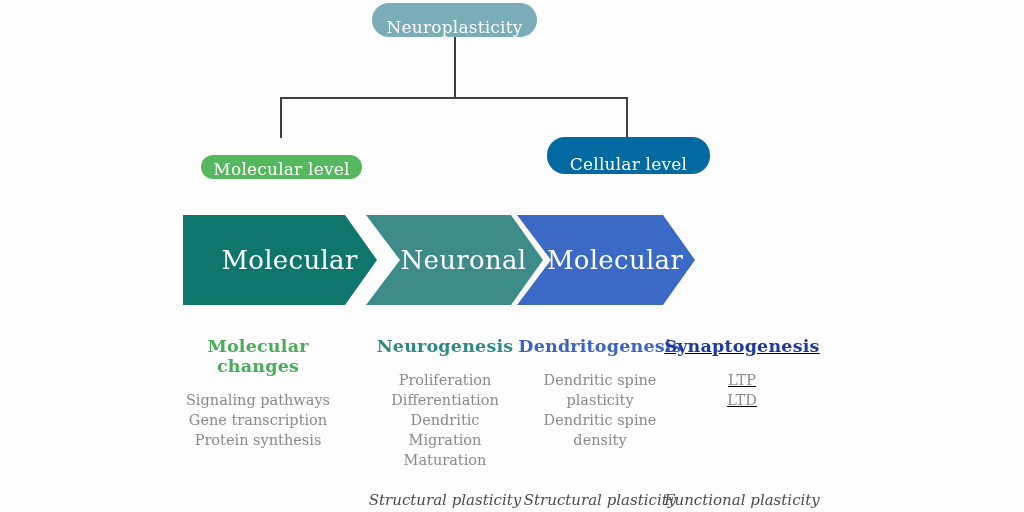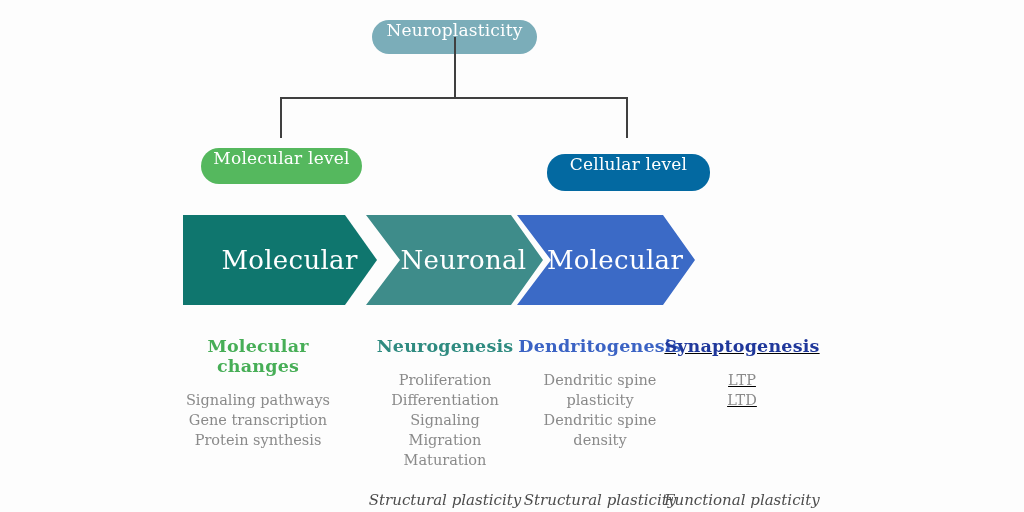--- a/index.html
+++ b/index.html
@@ -10,28 +10,27 @@
     height: 512px;
     background: #fdfdfd;
     overflow: hidden;
   }
   
   .pill {
     position: absolute;
     border-radius: 18px;
     color: #ffffff;
     display: flex;
-    align-items: flex-start;
+    align-items: flex-end;
     justify-content: center;
     font-size: 17px;
     letter-spacing: 0.2px;
-    margin-top: 17px;
   }
   .pill-root  { left: 372px; top: 3px;   width: 165px; height: 34px; }
-  .pill-left  { left: 201px; top: 131px; width: 161px; height: 36px; }
+  .pill-left  { left: 201px; top: 155px; width: 161px; height: 24px; }
   .pill-right { left: 547px; top: 137px; width: 163px; height: 37px; }
   
   .line { position: absolute; background: #404040; }
   .line-v-root  { left: 454px; top: 37px; width: 2px;  height: 61px; }
   .line-h       { left: 280px; top: 97px; width: 348px; height: 2px; }
   .line-v-left  { left: 280px; top: 97px; width: 2px;  height: 41px; }
   .line-v-right { left: 626px; top: 97px; width: 2px;  height: 41px; }
   
   .arrow {
     position: absolute;
@@ -130,21 +129,21 @@
       <div class="item">Gene transcription</div>
       <div class="item">Protein synthesis</div>
     </div>
   </div>
 
   <div class="col col-2">
     <div class="col-header" style="color: rgb(47, 139, 128);">Neurogenesis</div>
     <div class="col-items">
       <div class="item">Proliferation</div>
       <div class="item">Differentiation</div>
-      <div class="item">Signaling</div>
+      <div class="item">Dendritic</div>
       <div class="item">Migration</div>
       <div class="item">Maturation</div>
     </div>
   </div>
 
   <div class="col col-3">
     <div class="col-header" style="color: rgb(59, 99, 196);">Dendritogenesis</div>
     <div class="col-items">
       <div class="item">Dendritic spine plasticity</div>
       <div class="item">Dendritic spine density</div>

